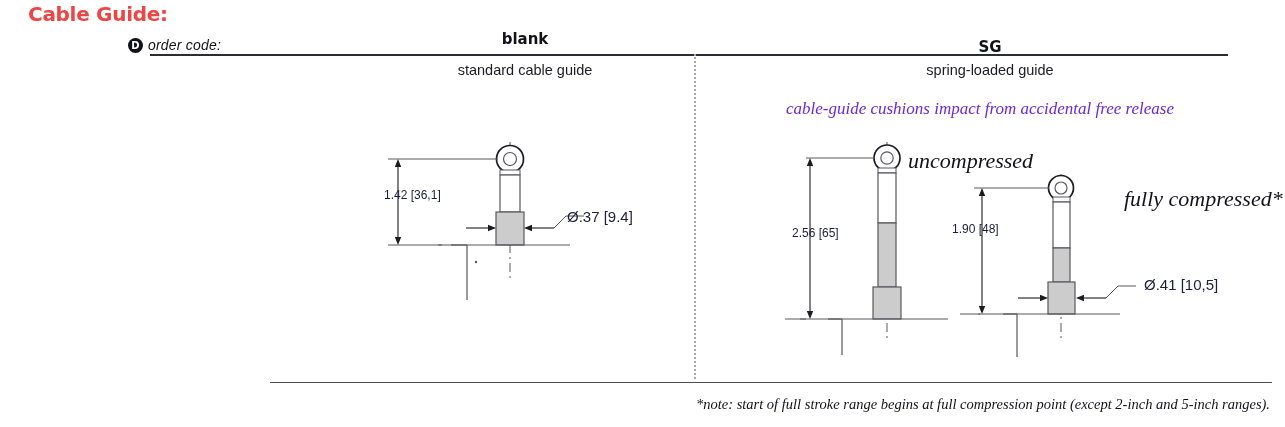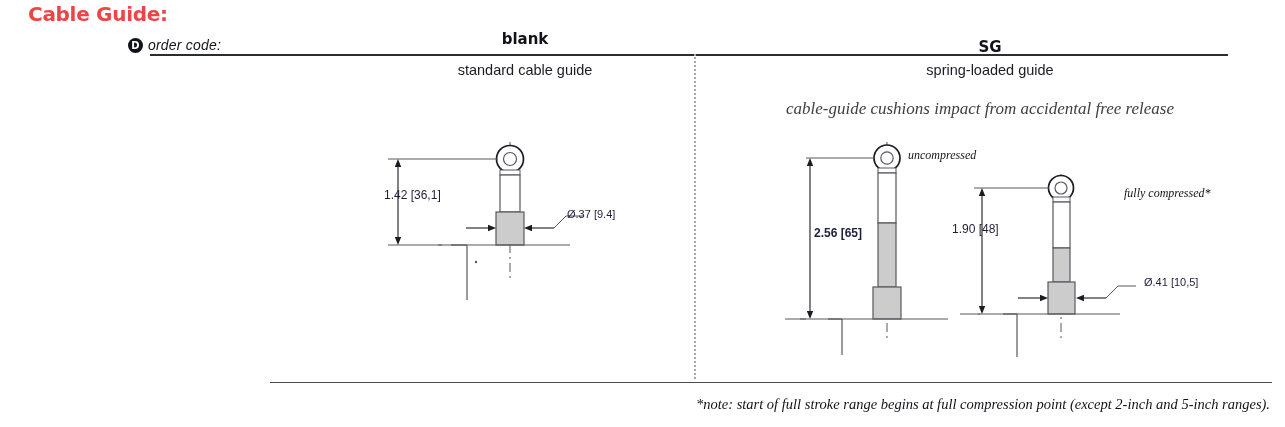--- a/index.html
+++ b/index.html
@@ -101,21 +101,21 @@
   #col-sub-sg    { left: 870px; top: 62px; width: 240px; }
 
   #sg-description {
     left: 700px;
     top: 99px;
     width: 560px;
     text-align: center;
     font-family: "Liberation Serif", serif;
     font-style: italic;
     font-size: 17px;
-    color: #404040;
+    color: #6d28d9;
   }
 
   
   #footnote {
     left: 470px;
     top: 396px;
     width: 800px;
     text-align: right;
     font-family: "Liberation Serif", serif;
     font-style: italic;
@@ -125,28 +125,28 @@
 
   
   .dim-text {
     font-family: "Liberation Sans", sans-serif;
     font-size: 12px;
     color: #1e1e3c;
     white-space: nowrap;
   }
   .callout-text {
     font-family: "Liberation Sans", sans-serif;
-    font-size: 11px;
+    font-size: 15px;
     color: #1e1e3c;
     white-space: nowrap;
   }
   .anno-italic {
     font-family: "Liberation Serif", serif;
     font-style: italic;
-    font-size: 12px;
+    font-size: 22px;
     color: #12121a;
     white-space: nowrap;
   }
   svg { display: block; overflow: visible; }
 </style>
 </head>
 <body>
 
 <div class="abs" id="section-title">Cable Guide:</div>
 
@@ -243,21 +243,21 @@
     <g stroke="#1b1b24" fill="#1b1b24" stroke-width="1.1">
       <line x1="36" y1="18" x2="104" y2="18" stroke="#58585f" stroke-width="1"></line>
       <line x1="15" y1="179" x2="36" y2="179" stroke="#58585f" stroke-width="1"></line>
       <line x1="40" y1="21" x2="40" y2="176"></line>
       <path d="M 40 18 l -3.2 8 l 6.4 0 z" stroke="none"></path>
       <path d="M 40 179 l -3.2 -8 l 6.4 0 z" stroke="none"></path>
     </g>
   </svg>
 </div>
 
-<div class="abs dim-text" style="left:814px; top:226px;font-weight:bold;">2.56 [65]</div>
+<div class="abs dim-text" style="left:792px; top:226px;">2.56 [65]</div>
 
 <div class="abs anno-italic" style="left:908px; top:148px;">uncompressed</div>
 
 <div class="abs" style="left:960px; top:172px;">
   <svg width="250" height="185" viewBox="0 0 250 185">
     <g stroke="#58585f" fill="none" stroke-width="1.1">
 
       <line x1="101" y1="2" x2="101" y2="32" stroke-width="1"></line>
       <line x1="101" y1="42" x2="101" y2="128" stroke-dasharray="9,4,2,4" stroke-width="1"></line>
       <line x1="101" y1="132" x2="101" y2="170" stroke-dasharray="9,4,2,4" stroke-width="1"></line>

